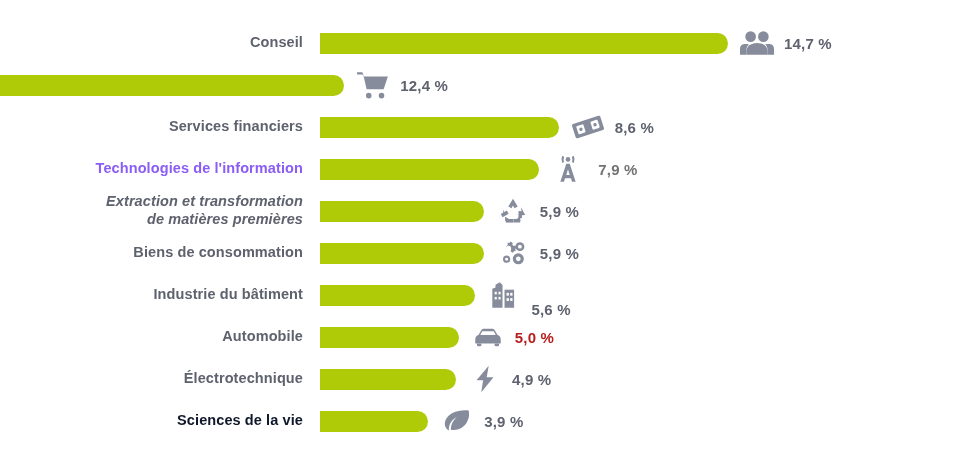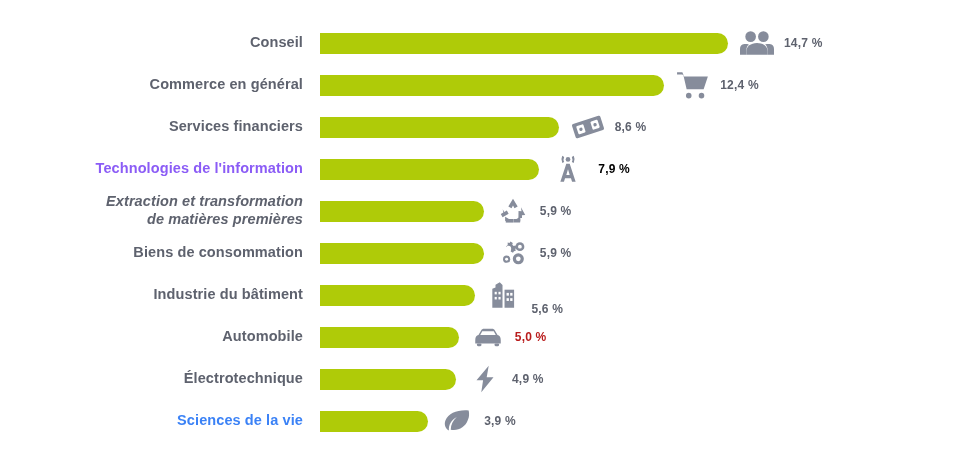--- a/index.html
+++ b/index.html
@@ -79,21 +79,21 @@
     display: block;
     width: 100%;
     height: 100%;
     fill: #868c9b;
   }
 
   .row-value {
     flex: 0 0 auto;
     margin-left: 10px;
     color: #5e626e;
-    font-size: 12px;
+    font-size: 15px;
     font-weight: bold;
     white-space: nowrap;
     letter-spacing: 0.2px;
   }
 </style>
 </head>
 <body style="background: rgb(255, 255, 255);">
 
 <div id="chart-root">
   <div class="chart-rows">
@@ -109,21 +109,20 @@
               <path d="M16 14c-6 0-10 3.4-10 7.6V25h20v-3.4C26 17.4 22 14 16 14z"></path>
               <path d="M4 15c-2.6 0-4 2-4 4.6V25h6v-4.2c0-2.2.8-4.2 2.3-5.6C7.2 15 5.7 15 4 15z"></path>
               <path d="M28 15c2.6 0 4 2 4 4.6V25h-6v-4.2c0-2.2-.8-4.2-2.3-5.6 1.1-.2 2.6-.2 4.3-.2z"></path>
             </svg>
         </div>
         <div class="row-value" style="color: rgb(94, 98, 110);">14,7 %</div>
       </div>
     </div>
 
     <div class="chart-row">
-      <div class="row-label" style="color: rgb(94, 98, 110);">Commerce en général</div>
       <div class="row-right">
         <div class="bar" style="width: 344.2px; background: rgb(175, 203, 8);"></div>
         <div class="row-icon" style="color: rgb(134, 140, 155);">
           <svg viewBox="0 0 32 28">
               <path d="M1 2h5l1.6 4H30l-4 12H10L7 5 6 4H1z"></path>
               <circle cx="12" cy="24" r="2.6"></circle>
               <circle cx="24" cy="24" r="2.6"></circle>
             </svg>
         </div>
         <div class="row-value" style="color: rgb(94, 98, 110);">12,4 %</div>
@@ -153,21 +152,21 @@
       <div class="row-label" style="color: #8b5cf6;">Technologies de l'information</div>
       <div class="row-right">
         <div class="bar" style="width: 219.3px; background: rgb(175, 203, 8);"></div>
         <div class="row-icon" style="color: rgb(134, 140, 155);">
           <svg viewBox="0 0 32 28">
               <circle cx="16" cy="5" r="2.2"></circle>
               <path d="M10.6 1.6a7.6 7.6 0 000 6.8l1.8-1a5.6 5.6 0 010-4.8zM21.4 1.6a7.6 7.6 0 010 6.8l-1.8-1a5.6 5.6 0 000-4.8z"></path>
               <path d="M14.4 9h3.2l5.6 17h-3.4l-1-3.4h-5.6l-1 3.4H8.8zm1.6 5.2l-1.6 5.4h3.2z"></path>
             </svg>
         </div>
-        <div class="row-value" style="color: #000000; margin-left: 13px;">7,9 %</div>
+        <div class="row-value" style="color: #737373; margin-left: 13px;">7,9 %</div>
       </div>
     </div>
 
     <div class="chart-row">
       <div class="row-label" style="color: rgb(94, 98, 110); font-style: italic;">Extraction et transformation
 de matières premières</div>
       <div class="row-right">
         <div class="bar" style="width: 163.8px; background: rgb(175, 203, 8);"></div>
         <div class="row-icon" style="color: rgb(134, 140, 155);">
           <svg viewBox="0 0 32 28">
@@ -249,21 +248,21 @@
         <div class="row-icon" style="color: rgb(134, 140, 155);">
           <svg viewBox="0 0 32 28">
               <path d="M19.5 1.5L8 15.2h6.2L12.5 26.5 24 12.3h-6.4z"></path>
             </svg>
         </div>
         <div class="row-value" style="color: rgb(94, 98, 110);">4,9 %</div>
       </div>
     </div>
 
     <div class="chart-row">
-      <div class="row-label" style="color: #3b82f6;">Sciences de la vie</div>
+      <div class="row-label" style="color: #0f172a;">Sciences de la vie</div>
       <div class="row-right">
         <div class="bar" style="width: 108.2px; background: rgb(175, 203, 8);"></div>
         <div class="row-icon" style="color: rgb(134, 140, 155);">
           <svg viewBox="0 0 32 28">
               <path d="M27 4C17 3 8 6.5 5.2 13.2 3.6 17 5 21 8.4 23c-.5-5.2 2.4-10 7.4-12.7-3.6 3.2-5.6 7.3-5.7 11.9 6.7 1.6 13.8-2.4 16.1-9.1C27.6 10.3 27.6 7 27 4z"></path>
             </svg>
         </div>
         <div class="row-value" style="color: rgb(94, 98, 110);">3,9 %</div>
       </div>
     </div>

